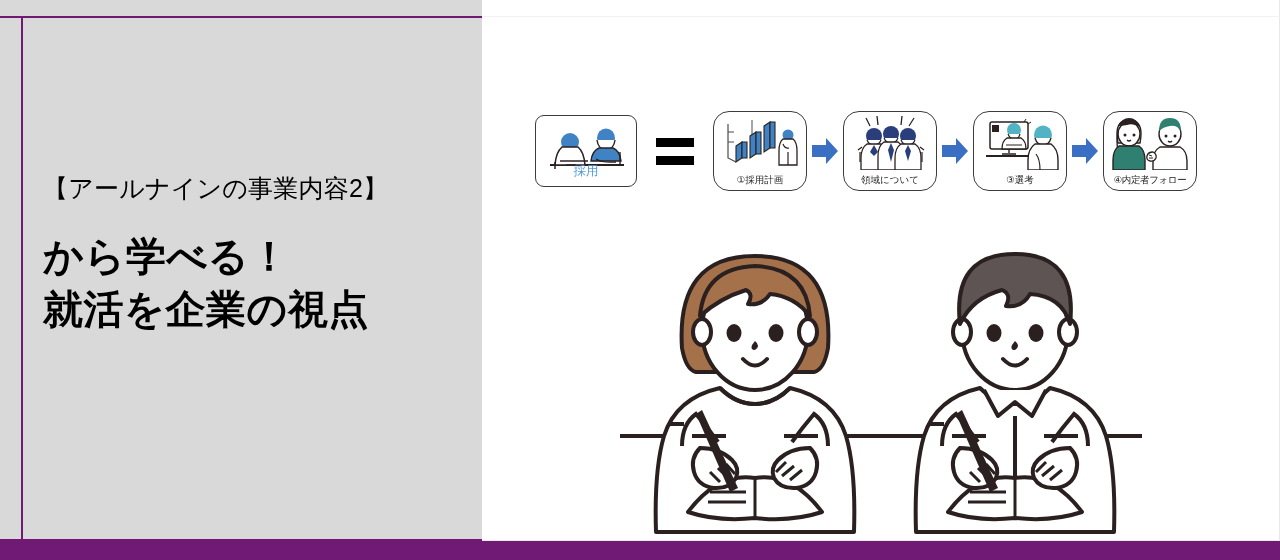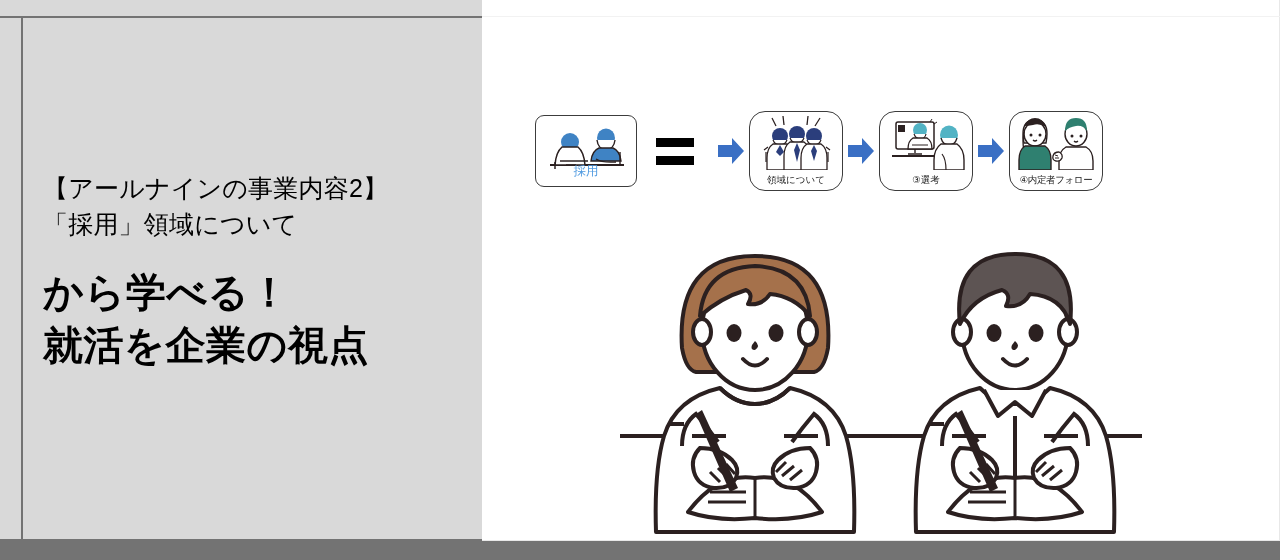--- a/index.html
+++ b/index.html
@@ -11,21 +11,21 @@
     width: 1280px;
     height: 560px;
     overflow: hidden;
     font-family: "Liberation Sans", "DejaVu Sans", sans-serif;
   }
 
   #slide {
     position: relative;
     width: 1280px;
     height: 560px;
-    background: #737373;
+    background: #701a75;
   }
 
   
   .gray-band-top {
     position: absolute;
     left: 0; top: 0;
     width: 482px; height: 16px;
     background: #d9d9d9;
   }
   .gray-gutter {
@@ -161,21 +161,20 @@
 <body>
 
 <div id="slide">
 
   <div class="gray-band-top"></div>
   <div class="gray-gutter"></div>
 
   <div class="left-panel">
     <div class="left-text-wrap">
       <div class="eyebrow-line">【アールナインの事業内容2】</div>
-      <div class="eyebrow-line">「採用」領域について</div>
       <div class="headline">
         <span class="headline-line">から学べる！</span>
         <span class="headline-line">就活を企業の視点</span>
       </div>
     </div>
   </div>
 
   <div class="right-card"></div>
   <div class="card-hairline-top"></div>
 
@@ -201,20 +200,45 @@
         </svg>
       </div>
       <div class="tile-caption">採用</div>
     </div>
 
     <div class="equals">
       <span></span>
         <span></span>
     </div>
 
+    <div class="tile">
+      <div class="tile-art">
+        <svg viewBox="0 0 94 56" width="94" height="56">
+
+          <path d="M14 10 L14 44 L22 48" stroke="#4a4a4a" stroke-width="1.2" fill="none"></path>
+          <path d="M14 18 h6 M14 28 h6" stroke="#4a4a4a" stroke-width="1" fill="none"></path>
+          <path d="M38 6 L38 34" stroke="#4a4a4a" stroke-width="1" fill="none"></path>
+
+          <g stroke="#2b2020" stroke-width="1.1">
+            <path d="M22 32 l6 -4 v16 l-6 4 z" fill="#3f83c4"></path>
+            <path d="M28 28 h5 v16 h-5 z" fill="#3f83c4"></path>
+            <path d="M36 22 l6 -4 v22 l-6 4 z" fill="#3f83c4"></path>
+            <path d="M42 18 h5 v22 h-5 z" fill="#3f83c4"></path>
+            <path d="M50 12 l6 -4 v26 l-6 4 z" fill="#3f83c4"></path>
+            <path d="M56 8 h5 v26 h-5 z" fill="#3f83c4"></path>
+          </g>
+
+          <ellipse cx="74" cy="21" rx="5.5" ry="5.5" fill="#3f83c4"></ellipse>
+          <path d="M69 25 q-4 3 -4 12 v14 h18 v-14 q0 -9 -4 -12 z" fill="#ffffff" stroke="#2b2020" stroke-width="1.3"></path>
+          <path d="M74 38 v13" stroke="#2b2020" stroke-width="1.2" fill="none"></path>
+          <path d="M69 30 q2 5 6 4" stroke="#2b2020" stroke-width="1.2" fill="none"></path>
+        </svg>
+      </div>
+      <div class="tile-caption">①採用計画</div>
+    </div>
 
     <div class="arrow">
       <svg viewBox="0 0 26 30" width="26" height="30">
         <path d="M0 9 H14 V2 L26 15 L14 28 V21 H0 Z" fill="#3a6fc4"></path>
       </svg>
     </div>
 
     <div class="tile">
       <div class="tile-art">
         <svg viewBox="0 0 94 56" width="94" height="56">

